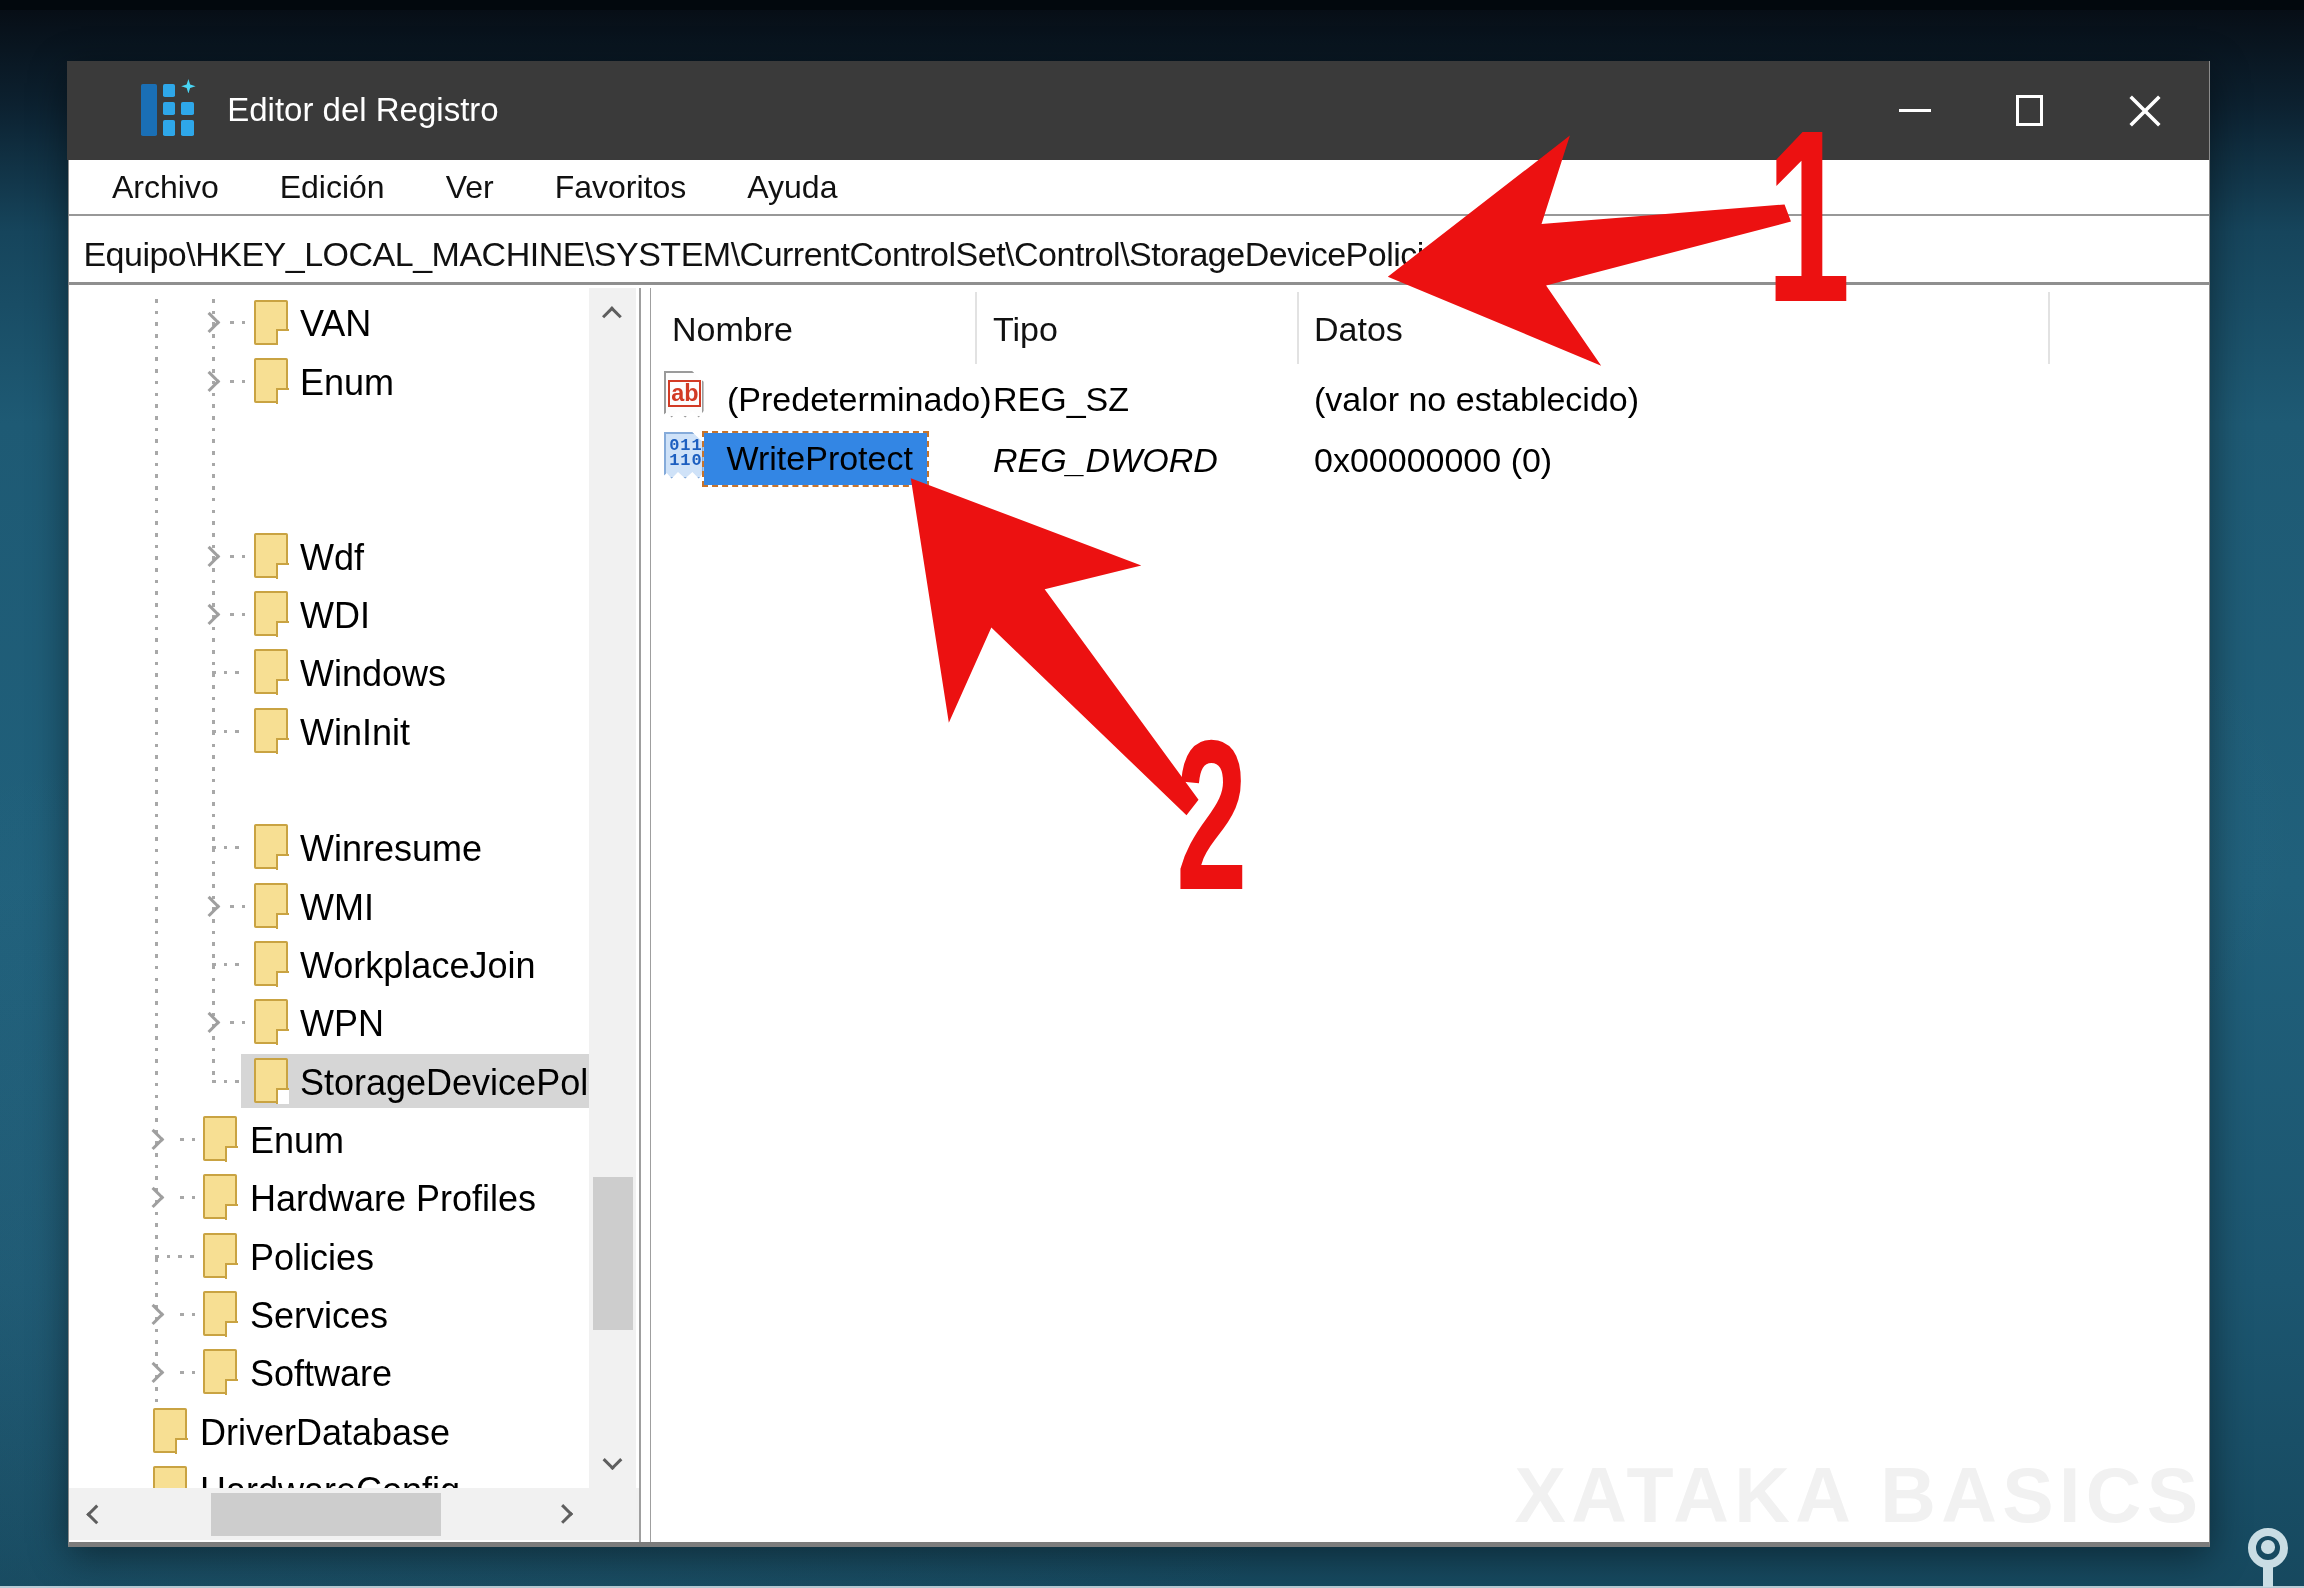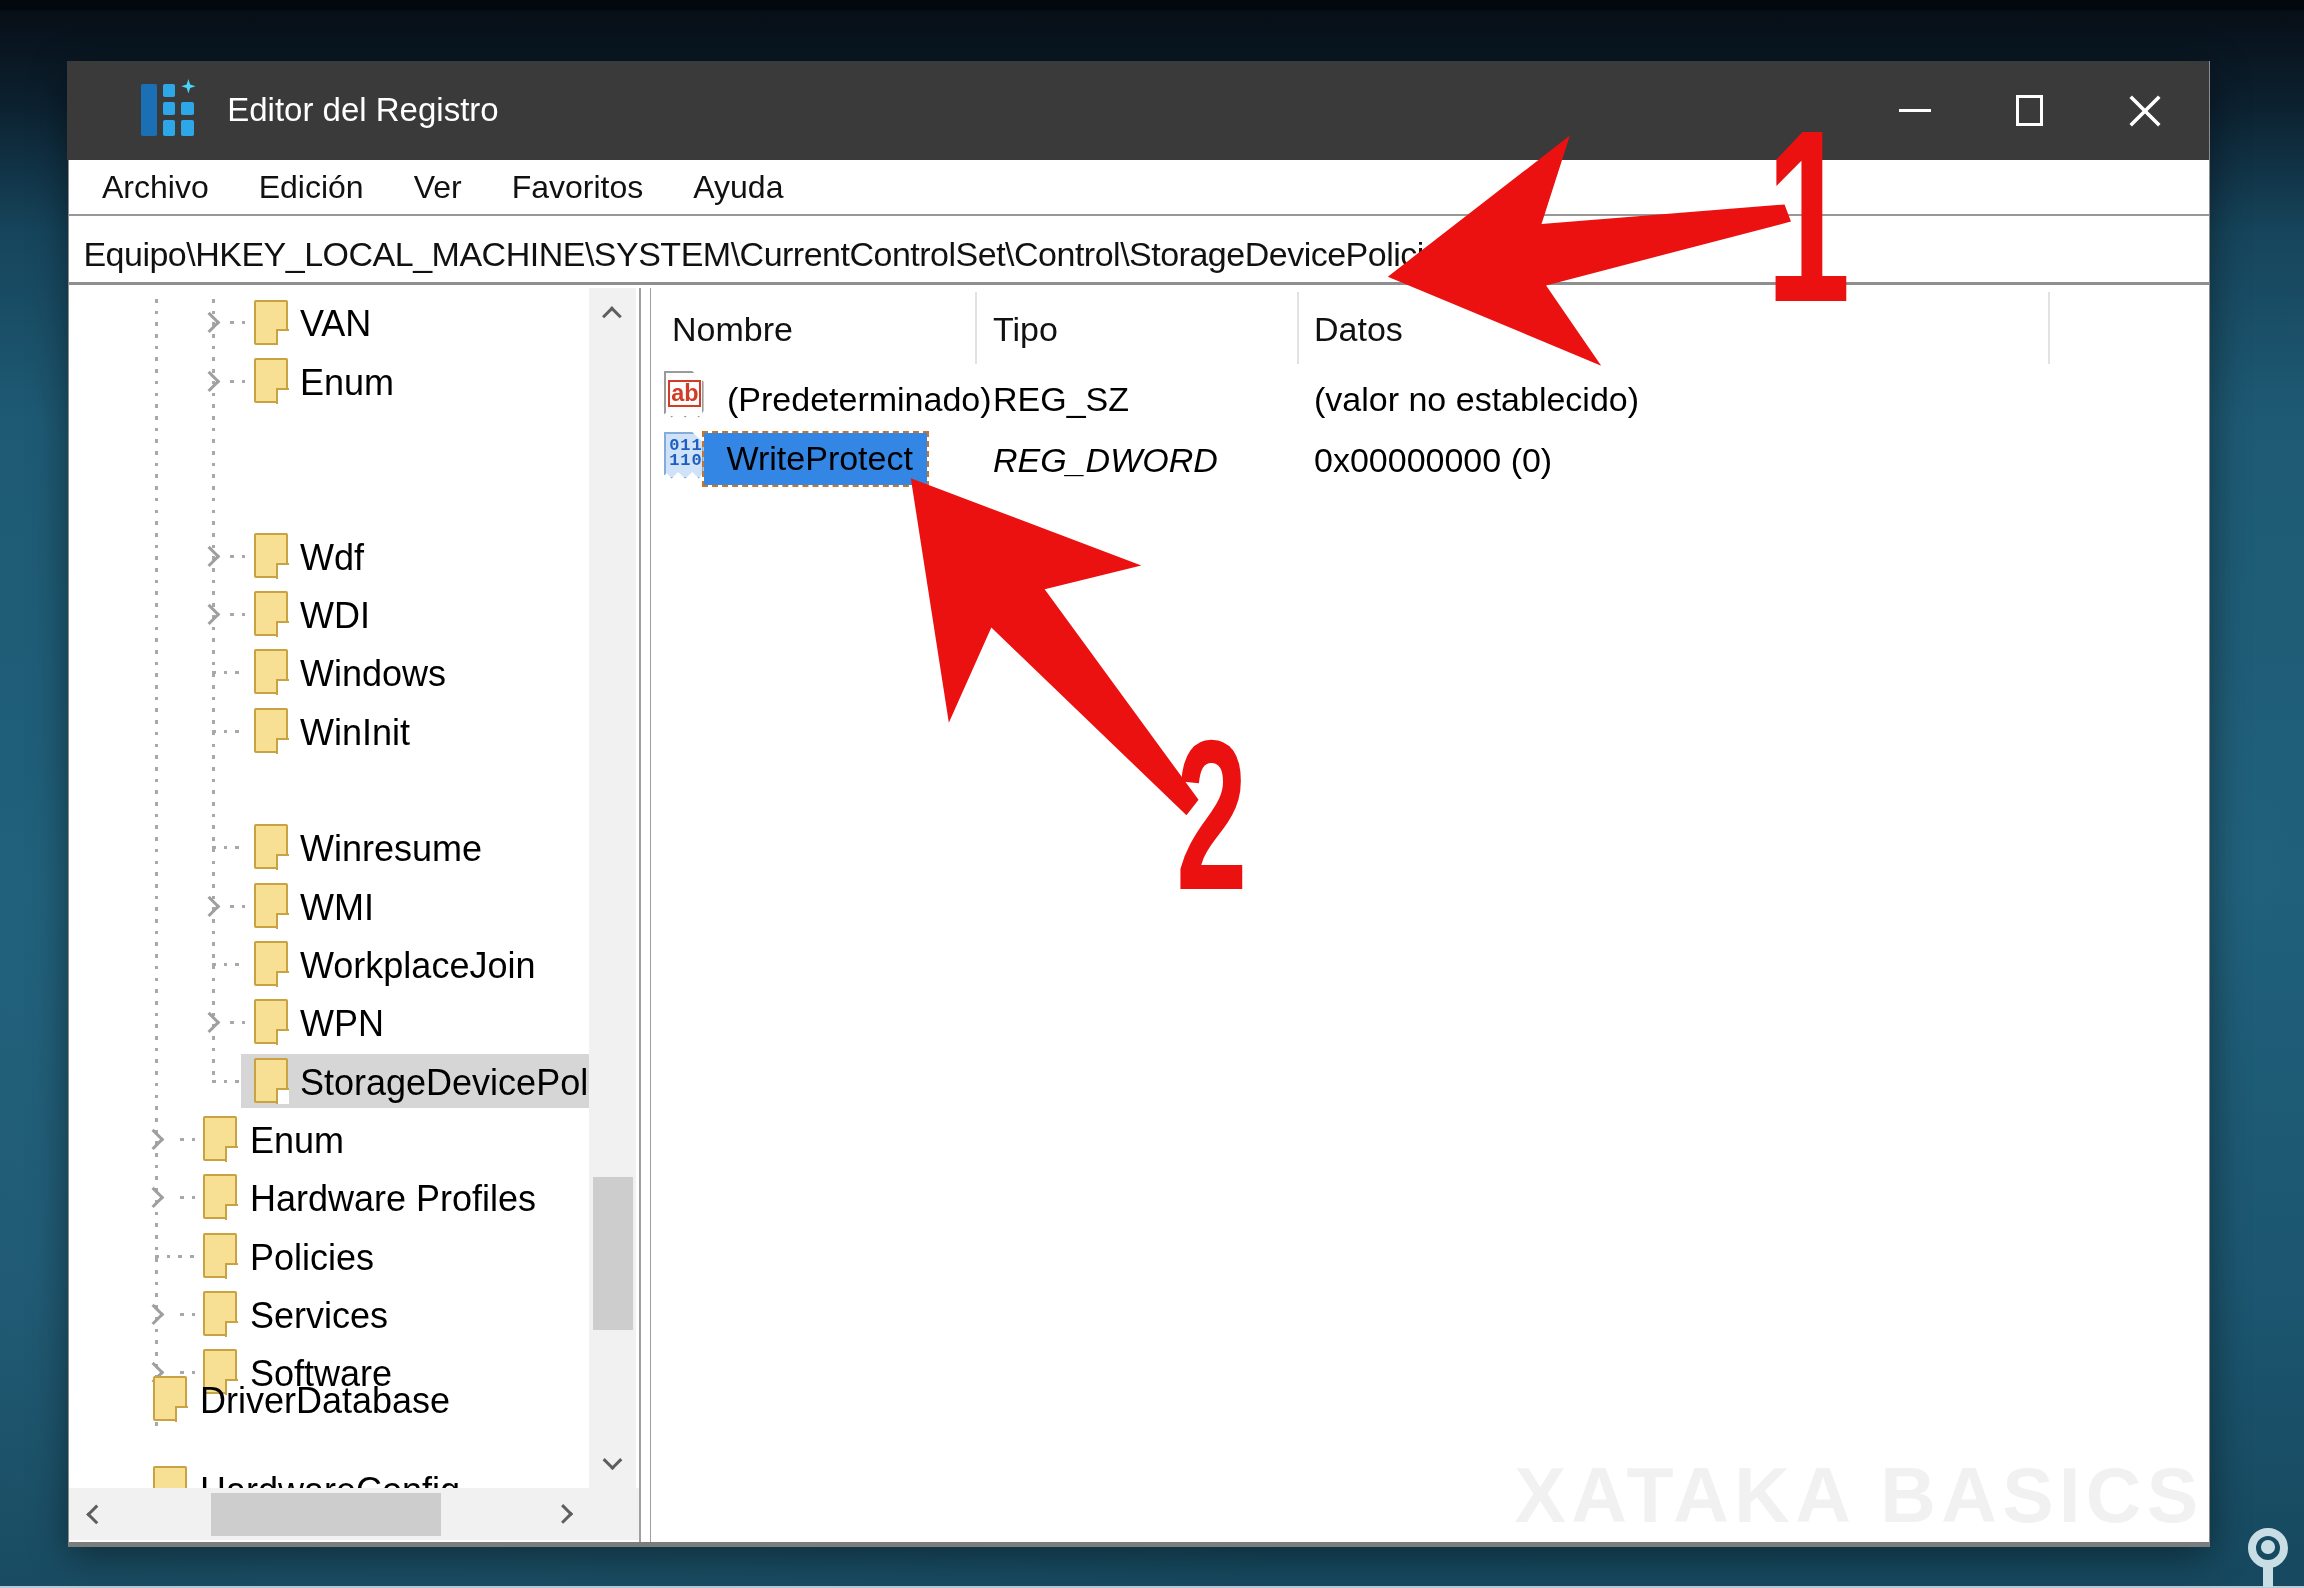--- a/index.html
+++ b/index.html
@@ -21,21 +21,21 @@
   .titlebar{position:absolute;left:-1.8px;top:0;width:2142px;height:99px;background:#3a3a3a;}
   .app-icon{position:absolute;left:74px;top:23.4px;width:52px;height:52px;}
   .app-icon .cell{position:absolute;border-radius:1.8px;}
   .title-text{position:absolute;left:160px;top:30px;font-size:33px;color:#fff;}
   .win-controls{position:absolute;right:7.2px;top:0;height:99px;display:flex;}
   .win-btn{width:115px;height:99px;display:flex;align-items:center;justify-content:center;}
   .glyph-min{width:32px;height:3.6px;background:#fff;}
   .glyph-max{width:27px;height:31px;border:3.6px solid #fff;}
 
   .menubar{position:absolute;left:0;top:99px;width:100%;height:56px;background:#fff;
-    display:flex;align-items:center;padding-left:8px;gap:0;border-bottom:2.7px solid #989898;}
+    display:flex;align-items:center;padding-left:18px;gap:11px;border-bottom:2.7px solid #989898;}
   .menu-item{font-size:32px;color:#111;padding:0 25px;}
 
   .addressbar{position:absolute;left:0;top:166px;width:100%;height:58px;background:#fff;
     border-bottom:3.6px solid #8f8f8f;display:flex;align-items:center;}
   .address-text{font-size:34px;color:#111;padding-left:14.4px;letter-spacing:-0.5px;white-space:nowrap;}
 
   .content{position:absolute;left:0;top:227px;right:0;bottom:0;background:#fff;}
 
   
   .tree-pane{position:absolute;left:0;top:0;width:570px;height:100%;background:#fff;}
@@ -224,21 +224,21 @@
               <div class="stub" style="left: 111px; top: 28px; width: 16px;"></div>
               <div class="folder" style="left: 134px;"></div>
               <div class="tlabel" style="left: 181px;">Services</div>
             </div>
             <div class="trow" style="top: 1055px;">
               <div class="chev" style="left: 77px;"></div>
               <div class="stub" style="left: 111px; top: 28px; width: 16px;"></div>
               <div class="folder" style="left: 134px;"></div>
               <div class="tlabel" style="left: 181px;">Software</div>
             </div>
-            <div class="trow" style="top: 1082px; padding-left: 6px;">
+            <div class="trow" style="top: 1114px; padding-left: 6px;">
               <div class="folder" style="left: 84px;"></div>
               <div class="tlabel" style="left: 131px;">DriverDatabase</div>
             </div>
             <div class="trow" style="top: 1172px;">
               <div class="folder" style="left: 84px;"></div>
               <div class="tlabel" style="left: 131px;">HardwareConfig</div>
             </div>
           </div>
 
         <div class="vscroll">

